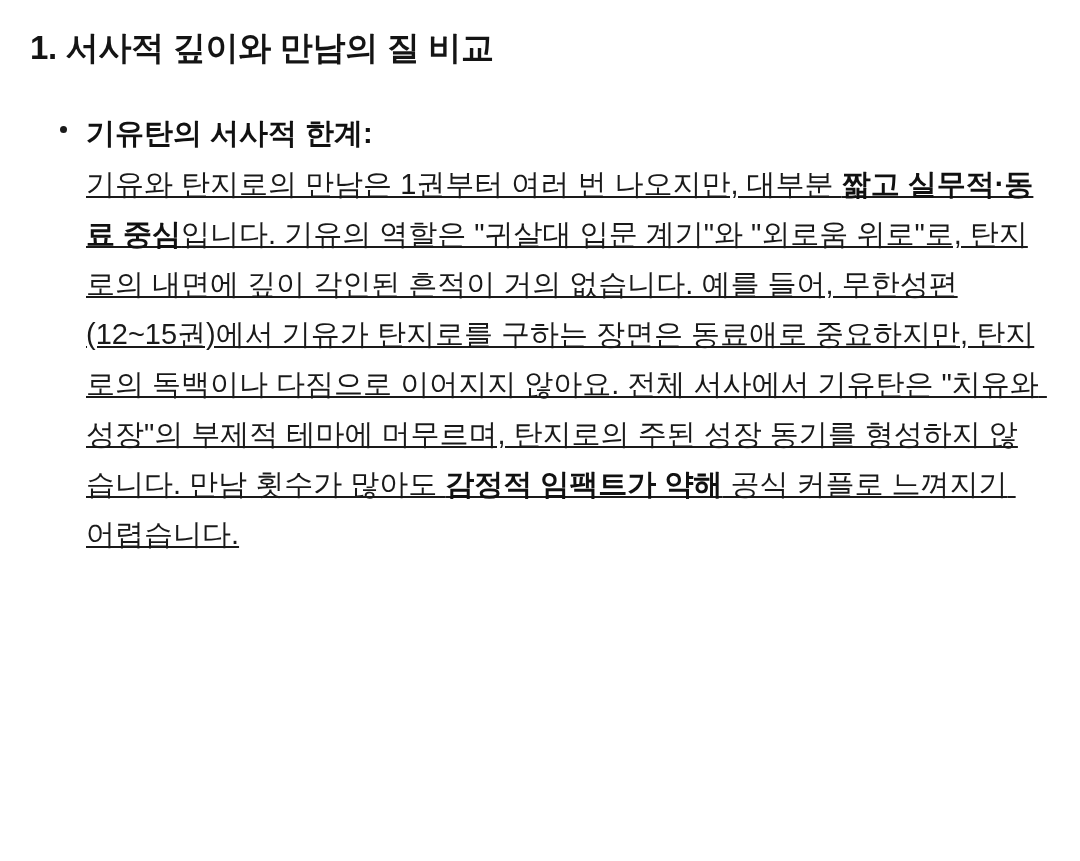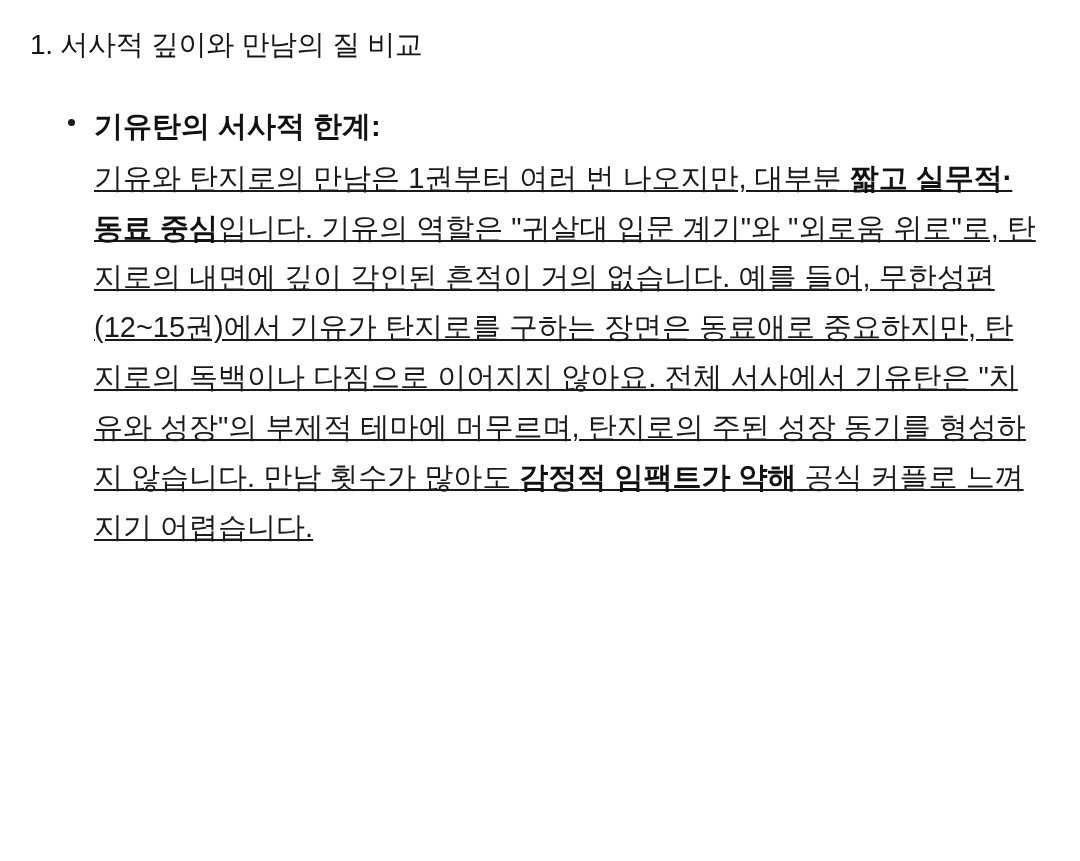--- a/index.html
+++ b/index.html
@@ -12,29 +12,29 @@
     height: 861px;
     font-family: "Liberation Sans", "DejaVu Sans", sans-serif;
     color: #1a1a1a;
     overflow: hidden;
   }
   .page {
     padding: 26px 36px 0 30px;
     box-sizing: border-box;
   }
   .heading {
-    font-size: 28px;
-    font-weight: normal;
+    font-size: 33px;
+    font-weight: bold;
     line-height: 1.35;
     letter-spacing: -0.3px;
     color: #141414;
     margin: 0 0 38px 0;
   }
   .bullet-list {
-    margin: 8px;
+    margin: 0;
     padding: 0;
     list-style: none;
   }
   .bullet-item {
     position: relative;
     padding-left: 56px;
     font-size: 29px;
     line-height: 1.72;
     color: #1a1a1a;
   }

